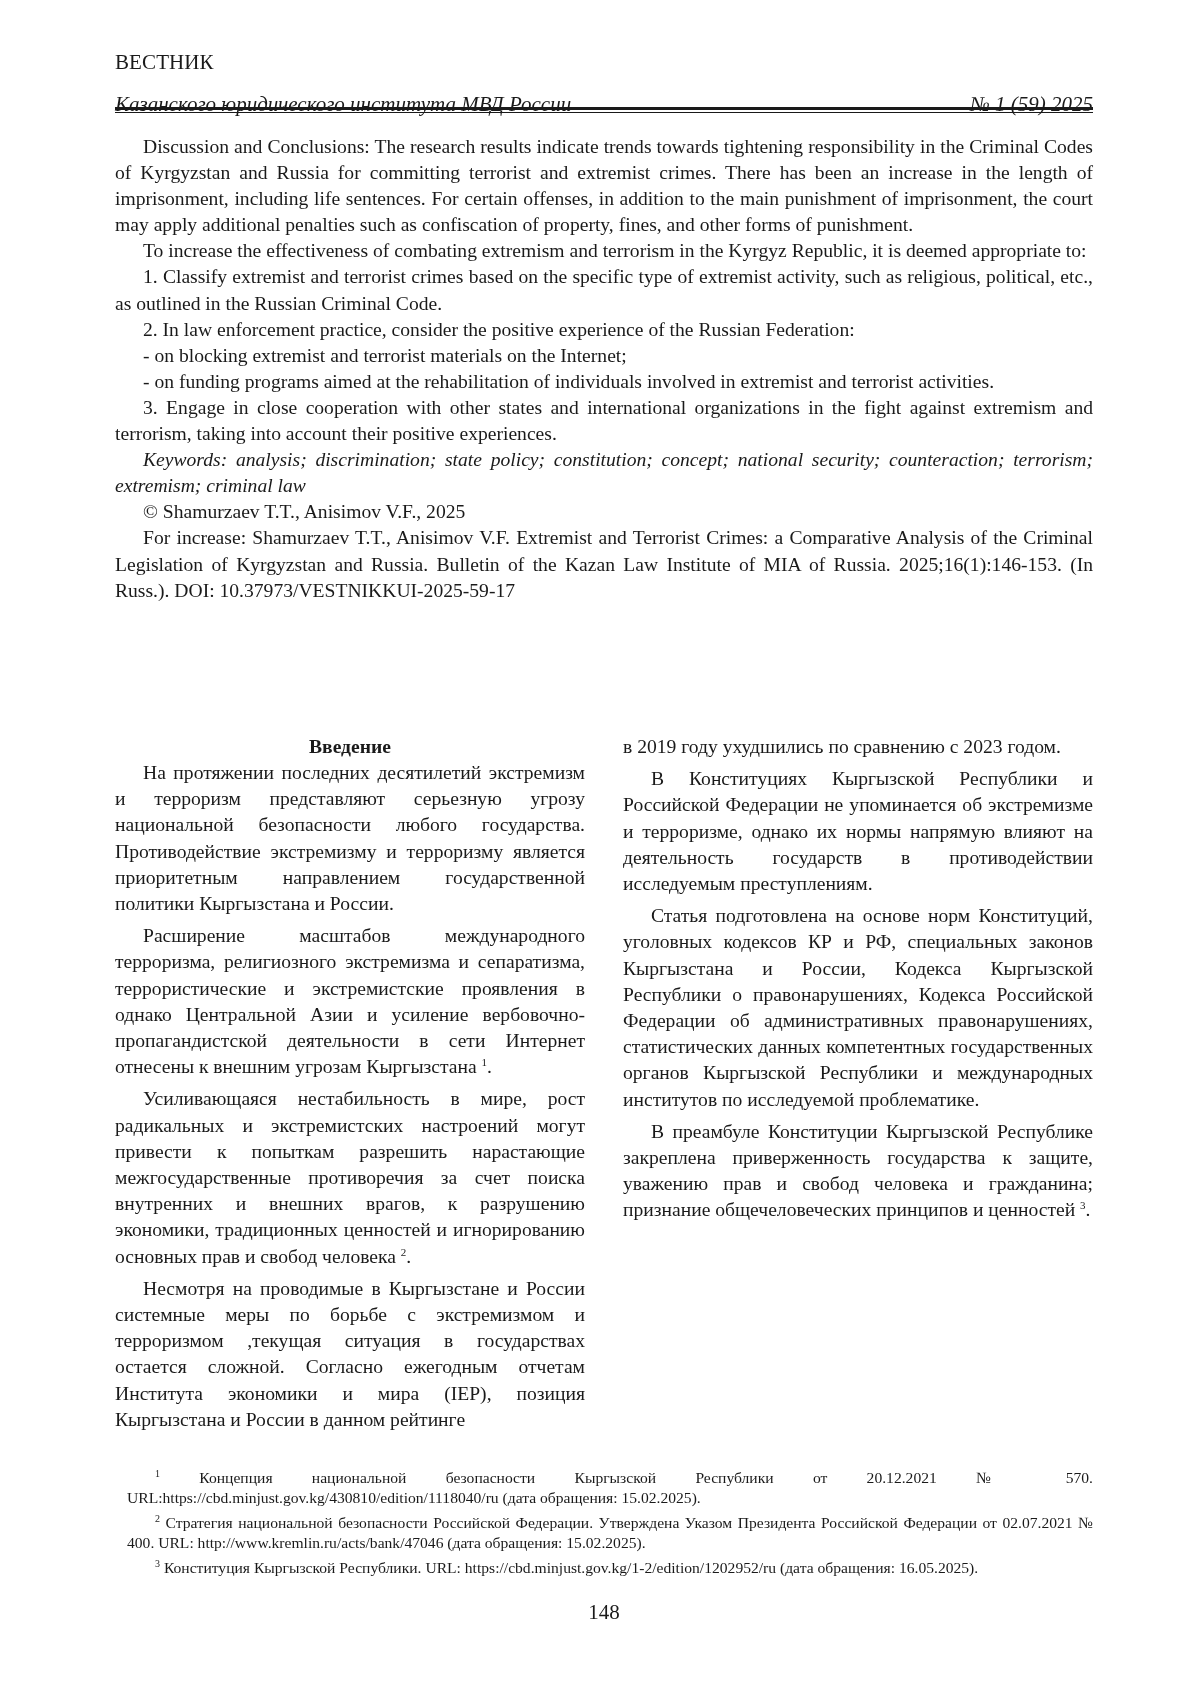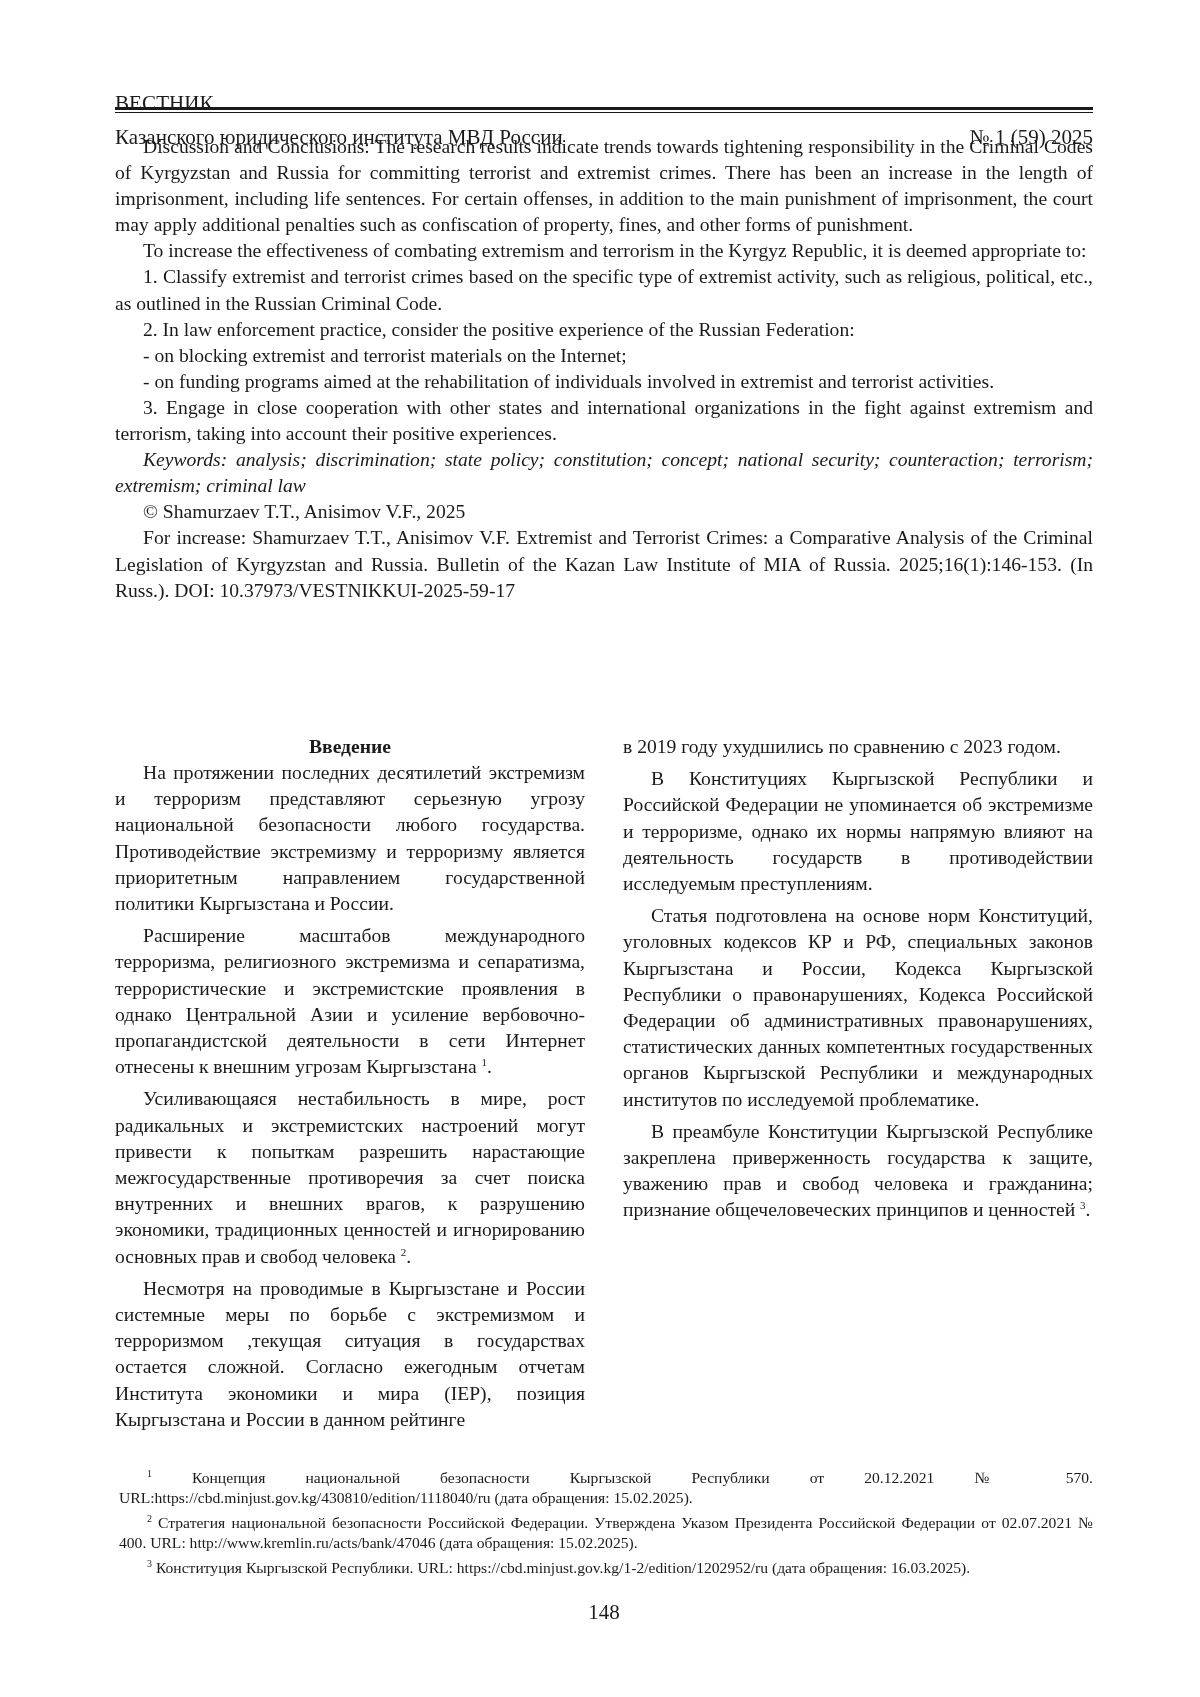--- a/index.html
+++ b/index.html
@@ -2,43 +2,43 @@
 <html><head>
 <meta charset="utf-8">
 <style>
   html, body { margin: 0; padding: 0; background: #ffffff; }
   body {
     width: 1200px; height: 1697px; position: relative; overflow: hidden;
     font-family: "Liberation Serif", serif; color: #1a1a1a;
   }
   .page { position: absolute; left: 115px; top: 0; width: 978px; }
   .header { position: absolute; left: 0; top: 50px; width: 978px; }
-  .header .j1 { font-size: 21px; line-height: 24px; letter-spacing: 0.1px; margin-top: 41px; }
-  .header .j2row { display: flex; justify-content: space-between; font-size: 21px; line-height: 24px; margin-top: 10px; }
+  .header .j1 { font-size: 21px; line-height: 24px; letter-spacing: 0.1px; }
+  .header .j2row { display: flex; justify-content: space-between; font-size: 21px; line-height: 24px; margin-top: 18px; font-style: italic; }
   .rule-thick { position: absolute; left: 0; top: 107px; width: 978px; height: 3px; background: #1a1a1a; }
   .rule-thin { position: absolute; left: 0; top: 112px; width: 978px; height: 1px; background: #1a1a1a; }
 
   .abstract {
     position: absolute; left: 0; top: 134px; width: 978px;
     font-size: 19.6px; line-height: 26.1px; text-align: justify;
   }
   .abstract p { margin: 0; text-indent: 28px; }
   .abstract b { font-weight: normal; }
   .abstract .kw { font-style: italic; }
 
   .col { position: absolute; top: 734px; width: 470px; font-size: 19.6px; line-height: 26.2px; text-align: justify; }
   .col.left { left: 0; }
   .col.right { left: 508px; }
   .col p { margin: 0 0 6px 0; text-indent: 28px; }
   .col p.cont { text-indent: 0; }
   .col h3 { margin: 0; font-size: 19.6px; line-height: 26px; font-weight: bold; text-align: center; }
   sup { font-size: 11px; vertical-align: 7px; line-height: 0; }
 
   .footnotes { position: absolute; left: 0; top: 1468px; width: 978px; font-size: 15.6px; line-height: 19.5px; text-align: justify; }
-  .footnotes p { margin: 0 0 6px 4px; text-indent: 28px; }
+  .footnotes p { margin: 0 0 6px 12px; text-indent: 28px; }
   .footnotes sup { font-size: 10px; vertical-align: 6px; }
 
   .pagenum { position: absolute; left: 0; top: 1600px; width: 978px; text-align: center; font-size: 21px; }
 </style>
 </head>
 <body>
 
 <div class="page">
 
   <div class="header">
@@ -75,17 +75,17 @@
   <div class="col right">
     <p class="cont">в 2019 году ухудшились по сравнению с 2023 годом.</p>
     <p>В Конституциях Кыргызской Республики и Российской Федерации не упоминается об экстремизме и терроризме, однако их нормы напрямую влияют на деятельность государств в противодействии исследуемым преступлениям.</p>
     <p>Статья подготовлена на основе норм Конституций, уголовных кодексов КР и РФ, специальных законов Кыргызстана и России, Кодекса Кыргызской Республики о правонарушениях, Кодекса Российской Федерации об административных правонарушениях, статистических данных компетентных государственных органов Кыргызской Республики и международных институтов по исследуемой проблематике.</p>
     <p><span>В преамбуле Конституции Кыргызской Республике закреплена приверженность государства к защите, уважению прав и свобод человека и гражданина; признание общечеловеческих принципов и ценностей</span> <sup>3</sup><span>.</span></p>
   </div>
 
   <div class="footnotes">
     <p><sup>1</sup><span> Концепция национальной безопасности Кыргызской Республики от 20.12.2021 № 570. URL:https://cbd.minjust.gov.kg/430810/edition/1118040/ru (дата обращения: 15.02.2025).</span></p>
     <p><sup>2</sup><span> Стратегия национальной безопасности Российской Федерации. Утверждена Указом Президента Российской Федерации от 02.07.2021 № 400. URL: http://www.kremlin.ru/acts/bank/47046 (дата обращения: 15.02.2025).</span></p>
-    <p><sup>3</sup><span> Конституция Кыргызской Республики. URL: https://cbd.minjust.gov.kg/1-2/edition/1202952/ru (дата обращения: 16.03.2025).</span></p>
+    <p><sup>3</sup><span> Конституция Кыргызской Республики. URL: https://cbd.minjust.gov.kg/1-2/edition/1202952/ru (дата обращения: 16.05.2025).</span></p>
   </div>
 
   <div class="pagenum">148</div>
 </div>
 
 </body></html>

